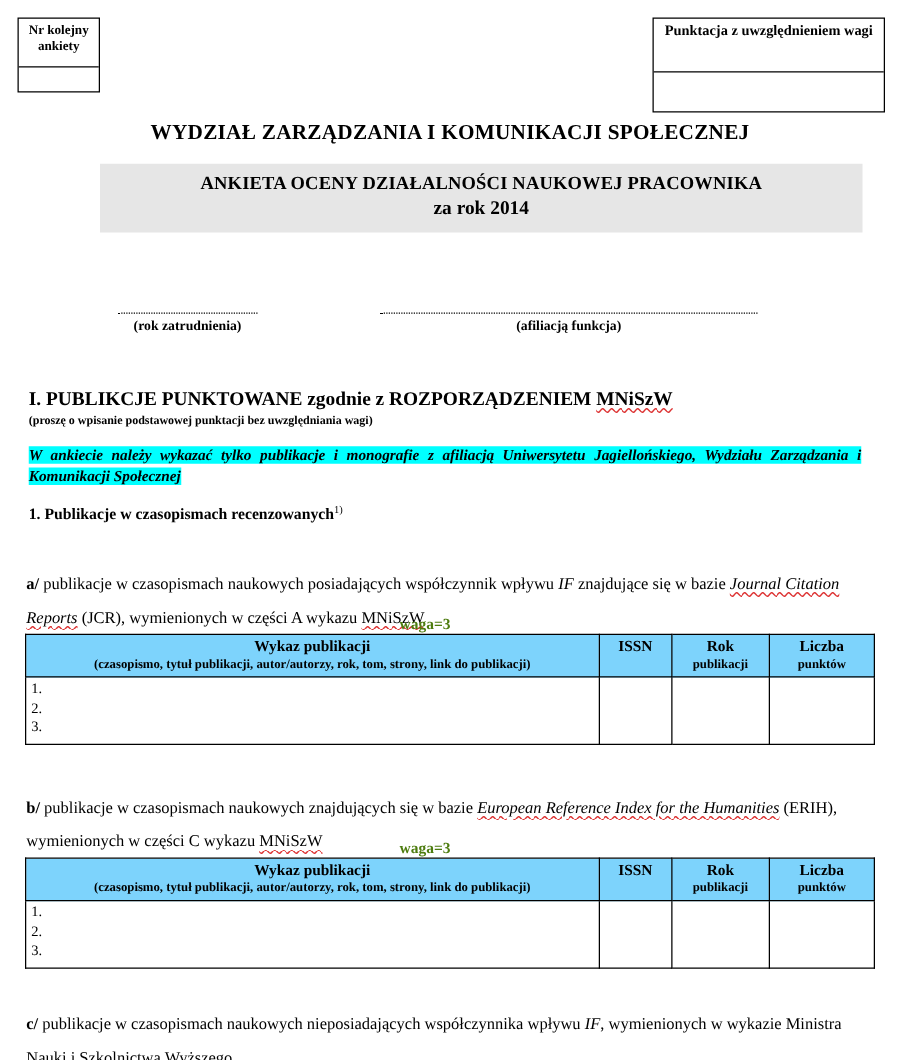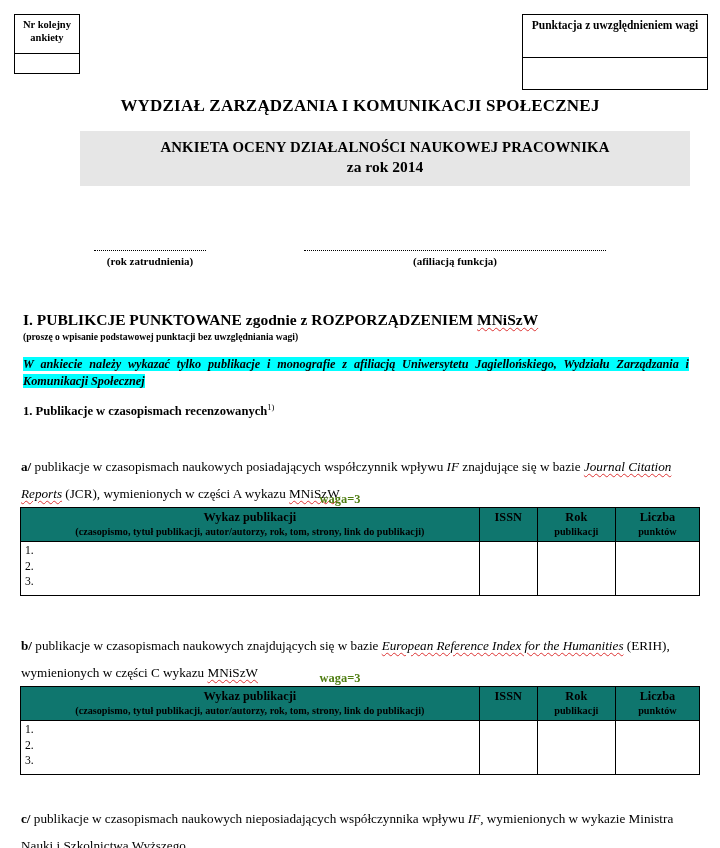--- a/index.html
+++ b/index.html
@@ -207,21 +207,21 @@
     border-collapse: collapse;
     table-layout: fixed;
   }
   table.pubtable th,
   table.pubtable td {
     border: 1.3px solid #000;
     padding: 0;
     vertical-align: top;
   }
   table.pubtable th {
-    background: #0f766e;
+    background: #7dd3fc;
     text-align: center;
     font-weight: bold;
     font-size: 12.3px;
     line-height: 15px;
     padding: 2px 2px 3px 2px;
   }
   table.pubtable th .sub {
     display: block;
     font-size: 10.2px;
     line-height: 13px;

